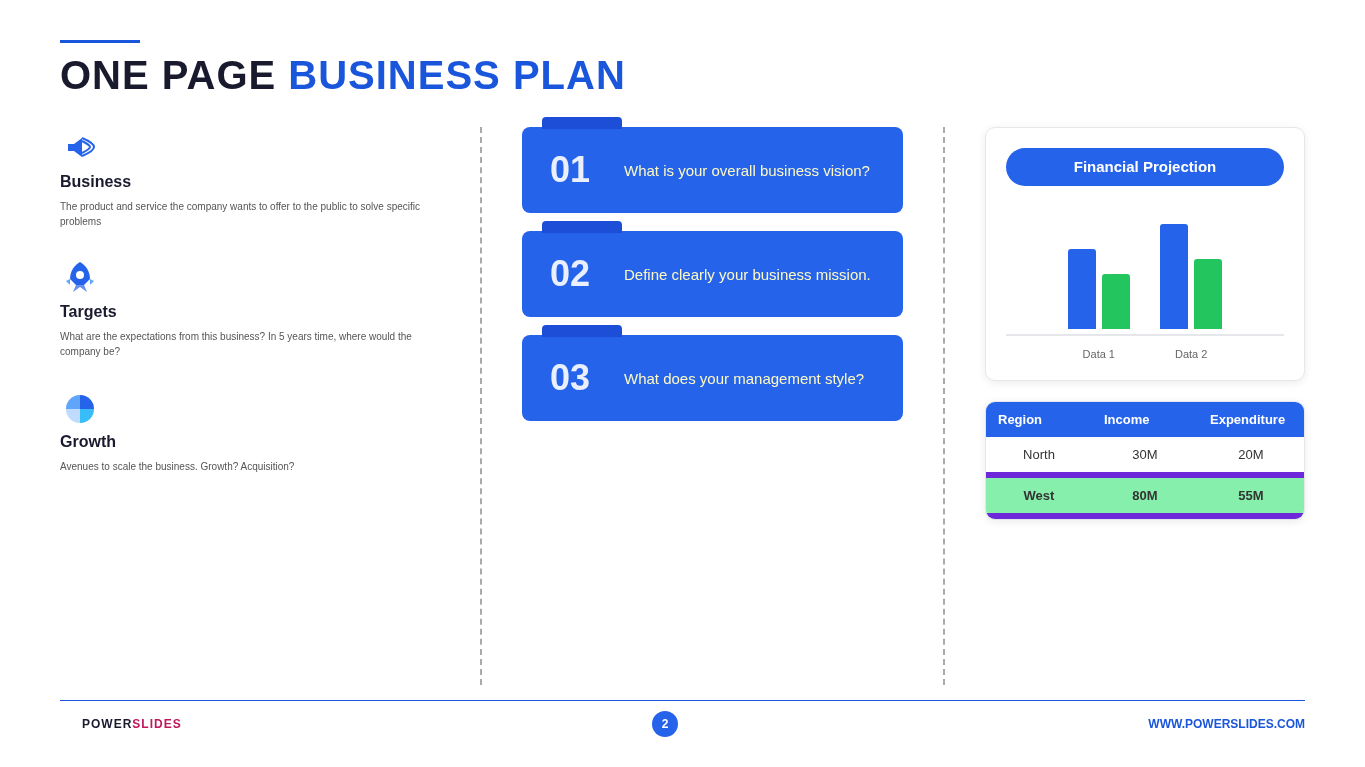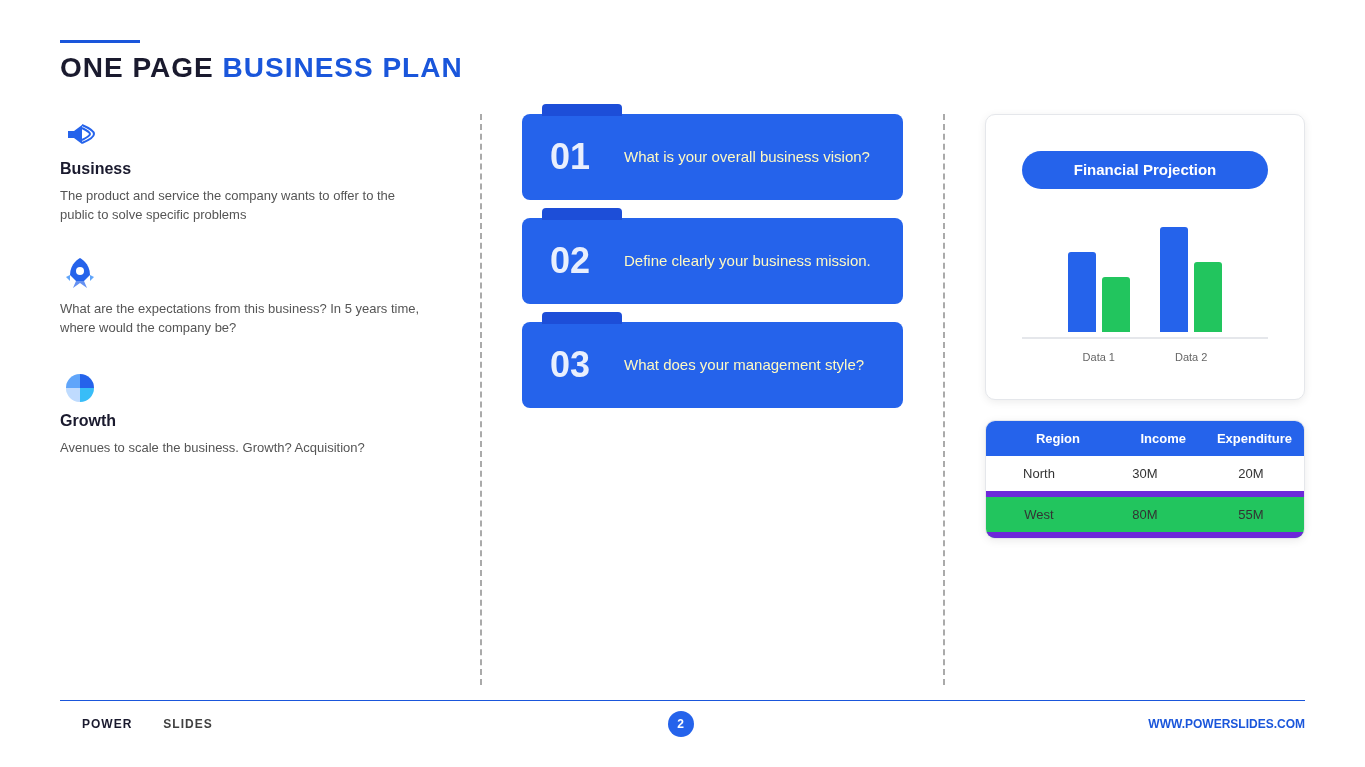--- a/index.html
+++ b/index.html
@@ -25,21 +25,21 @@
     .header {
       margin-bottom: 30px;
     }
     .header-line {
       width: 80px;
       height: 3px;
       background: #1a56db;
       margin-bottom: 10px;
     }
     .header-title {
-      font-size: 28px;
+      font-size: 40px;
       font-weight: 900;
       color: #1a1a2e;
       text-transform: uppercase;
       letter-spacing: 1px;
       line-height: 1.1;
     }
     .header-title .blue {
       color: #1a56db;
     }
 
@@ -70,21 +70,21 @@
     }
 
     .section-title {
       font-size: 16px;
       font-weight: 700;
       color: #1a1a2e;
       margin-bottom: 8px;
     }
 
     .section-text {
-      font-size: 13px;
+      font-size: 10px;
       color: #555;
       line-height: 1.5;
     }
 
     
     .divider-col {
       width: 2px;
       display: flex;
       flex-direction: column;
       align-items: center;
@@ -148,21 +148,21 @@
       display: flex;
       flex-direction: column;
       gap: 20px;
     }
 
     
     .financial-box {
       background: #ffffff;
       border: 1px solid #e5e7eb;
       border-radius: 10px;
-      padding: 36px;
+      padding: 20px;
       box-shadow: 0 2px 8px rgba(0,0,0,0.08);
     }
 
     .financial-title-bar {
       background: #2563eb;
       border-radius: 30px;
       padding: 10px 20px;
       text-align: center;
       margin-bottom: 20px;
     }
@@ -225,29 +225,30 @@
     .table-header {
       display: grid;
       grid-template-columns: 1fr 1fr 1fr;
     }
     .th {
       background: #2563eb;
       color: #ffffff;
       font-size: 13px;
       font-weight: 700;
       padding: 10px 12px;
-      text-align: right;
+      text-align: left;
     }
 
     .table-row-data {
       display: grid;
       grid-template-columns: 1fr 1fr 1fr;
     }
     .table-row-data.shaded {
-      background: #22c55e;
+      background: #86efac;
+      font-weight: bold;
     }
     .td {
       font-size: 13px;
       color: #333;
       padding: 10px 12px;
       text-align: center;
       border-bottom: 6px solid #6d28d9;
     }
 
     
@@ -263,22 +264,21 @@
       font-size: 12px;
       font-weight: 700;
       color: #1a1a2e;
       letter-spacing: 1px;
     }
     .footer-left .power {
       color: #1a1a2e;
       padding-left: 22px;
     }
     .footer-left .slides {
-      color: #404040;
-      margin-left: 31px;
+      color: #be185d;
     }
     .footer-center {
       background: #2563eb;
       color: #ffffff;
       font-size: 12px;
       font-weight: 700;
       width: 26px;
       height: 26px;
       border-radius: 50%;
       display: flex;
@@ -322,20 +322,21 @@
       <div class="section-item">
         <div class="section-icon">
           <svg viewBox="0 0 40 40" fill="none" xmlns="http://www.w3.org/2000/svg">
             <path d="M20 5 C20 5 30 10 30 22 L24 28 L16 28 L10 22 C10 10 20 5 20 5Z" fill="#2563eb"></path>
             <circle cx="20" cy="18" r="4" fill="white"></circle>
             <path d="M16 28 L13 35 L20 30 L27 35 L24 28" fill="#2563eb" opacity="0.7"></path>
             <path d="M10 22 L6 24 L10 28" fill="#60a5fa"></path>
             <path d="M30 22 L34 24 L30 28" fill="#60a5fa"></path>
           </svg>
         </div>
+        <div class="section-title">Targets</div>
         <div class="section-text">What are the expectations from this business? In 5 years time, where would the company be?</div>
       </div>
 
       <div class="section-item">
         <div class="section-icon">
           <svg viewBox="0 0 40 40" fill="none" xmlns="http://www.w3.org/2000/svg">
             <circle cx="20" cy="22" r="14" fill="#e0f2fe"></circle>
             <path d="M20 22 L20 8 A14 14 0 0 1 34 22 Z" fill="#2563eb"></path>
             <path d="M20 22 L34 22 A14 14 0 0 1 20 36 Z" fill="#38bdf8"></path>
             <path d="M20 22 L20 36 A14 14 0 0 1 6 22 Z" fill="#bfdbfe"></path>

